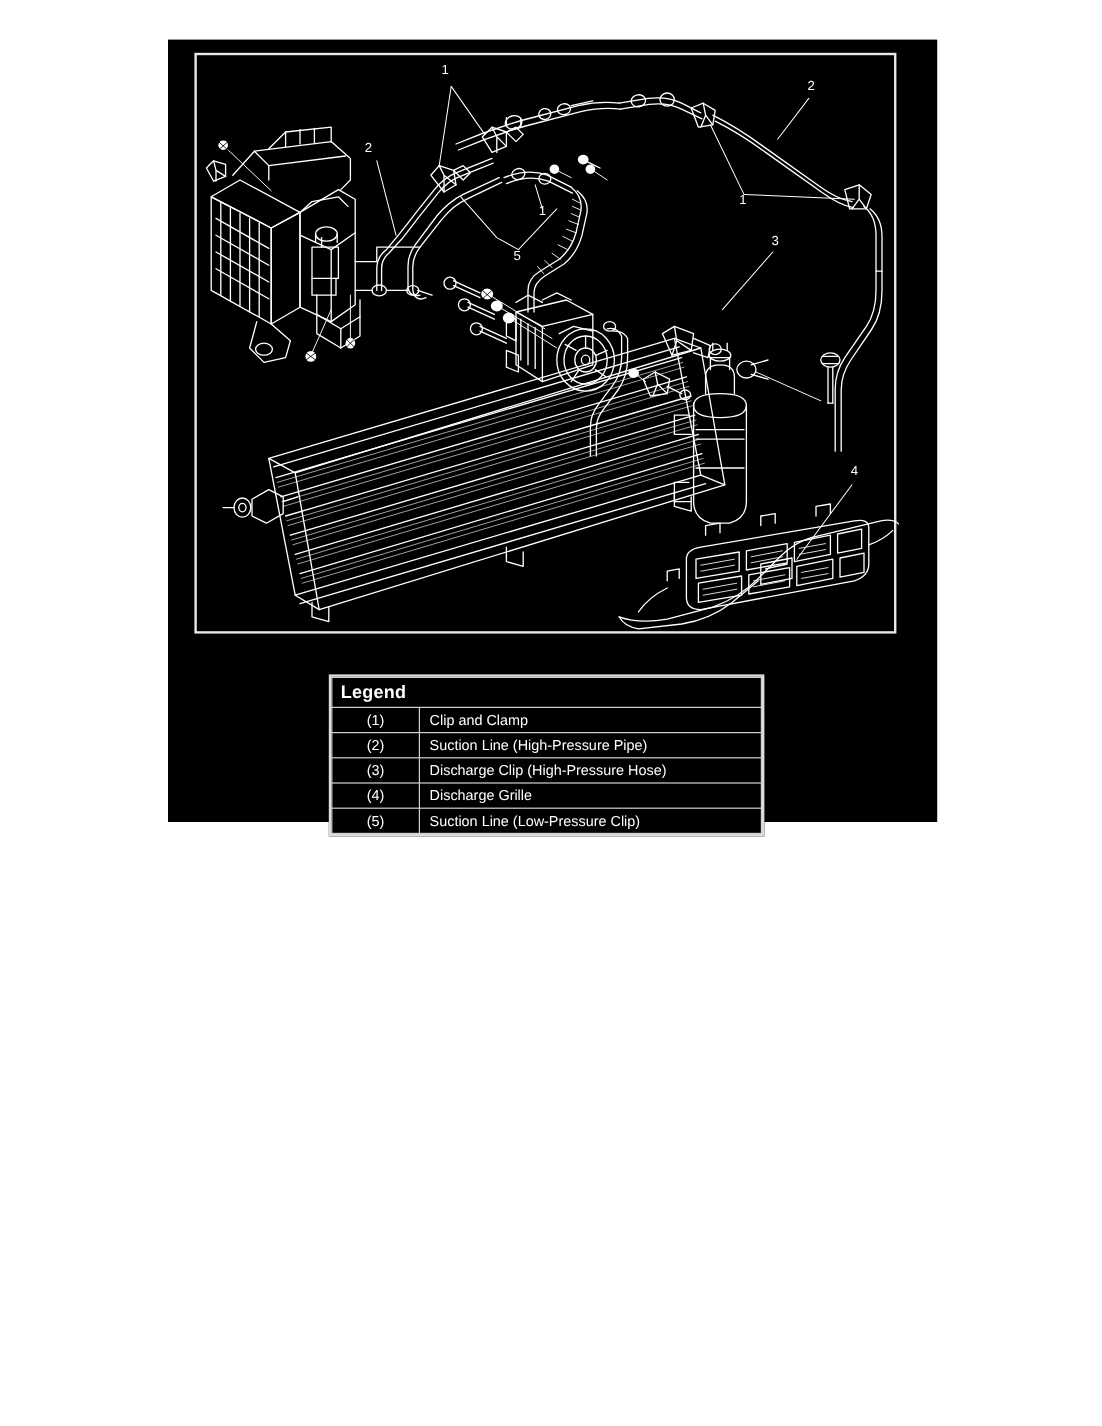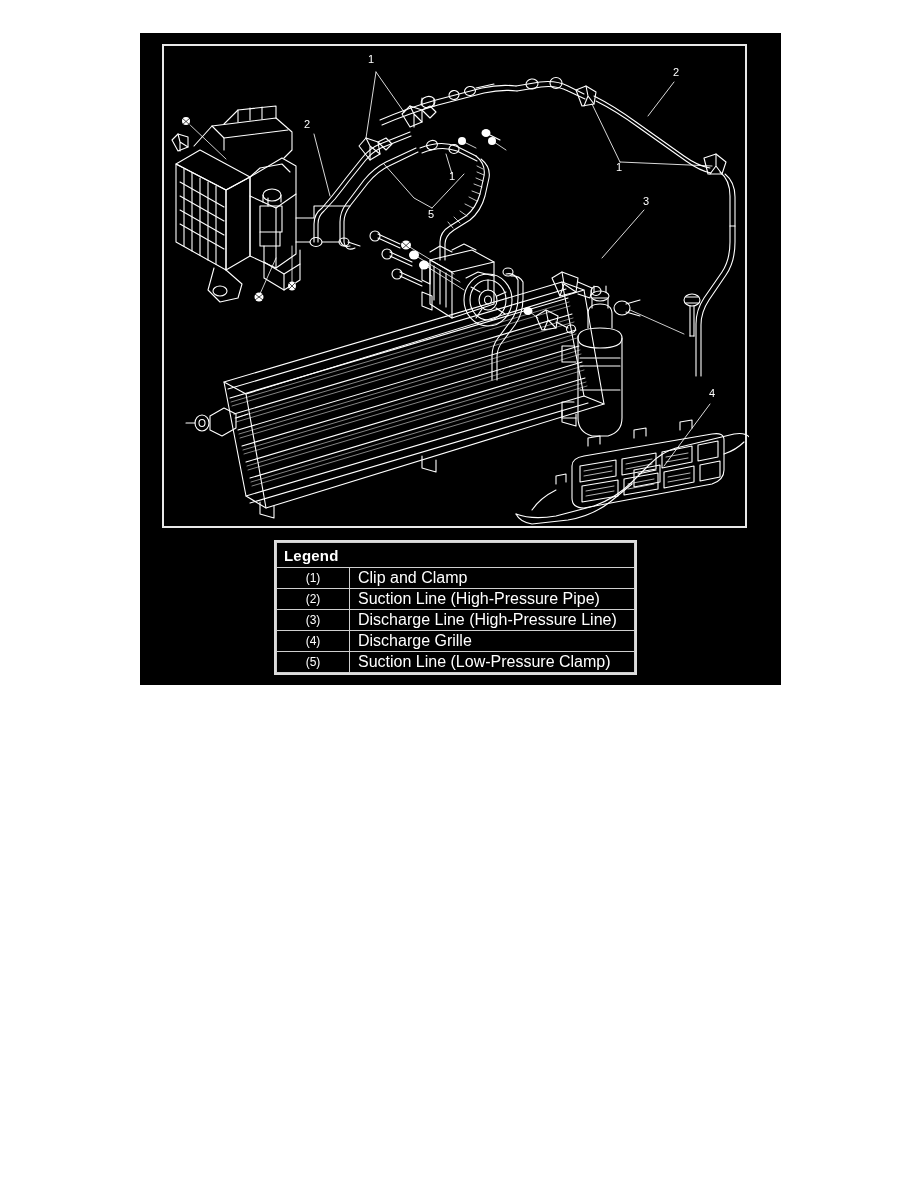--- a/index.html
+++ b/index.html
@@ -8,29 +8,29 @@
 
   #canvas{position:absolute;left:140px;top:33px;width:641px;height:652px;
           background:#000000;}
 
   #diagram-frame{position:absolute;left:22px;top:11px;width:585px;height:484px;
                  border:2px solid #e8e8e8;box-sizing:border-box;}
 
   #art{position:absolute;left:0;top:0;width:585px;height:484px;}
 
   
-  #legend{position:absolute;left:134px;top:507px;width:363px;
+  #legend{position:absolute;left:134px;top:529px;width:363px;
           border:2px solid #dddddd;box-sizing:border-box;background:#000;}
   #legend table{border-collapse:collapse;width:100%;}
   #legend td{border:1px solid #cfcfcf;color:#ffffff;background:#000000;
              padding:0;height:20px;vertical-align:middle;}
   .lg-title{font-size:15px;font-weight:bold;padding-left:7px !important;
             letter-spacing:.2px;height:24px !important;}
   .lg-num{width:72px;text-align:center;font-size:12px;}
-  .lg-desc{padding-left:8px !important;font-size:16px;}
+  .lg-desc{padding-left:8px !important;font-size:12px;}
 
   
   .callout{position:absolute;color:#ffffff;font-size:11px;
            font-family:"Liberation Sans",sans-serif;line-height:1;}
 </style>
 </head>
 <body>
 
 <div id="canvas">
 
@@ -408,27 +408,27 @@
         <tr>
           <td class="lg-num">(1)</td>
           <td class="lg-desc">Clip and Clamp</td>
         </tr>
         <tr>
           <td class="lg-num">(2)</td>
           <td class="lg-desc">Suction Line (High-Pressure Pipe)</td>
         </tr>
         <tr>
           <td class="lg-num">(3)</td>
-          <td class="lg-desc">Discharge Line (High-Pressure Line)</td>
+          <td class="lg-desc">Discharge Clip (High-Pressure Hose)</td>
         </tr>
         <tr>
           <td class="lg-num">(4)</td>
           <td class="lg-desc">Discharge Grille</td>
         </tr>
         <tr>
           <td class="lg-num">(5)</td>
-          <td class="lg-desc">Suction Line (Low-Pressure Clamp)</td>
+          <td class="lg-desc">Suction Line (Low-Pressure Clip)</td>
         </tr>
       </tbody>
     </table>
   </div>
 
 </div>
 
 </body></html>

